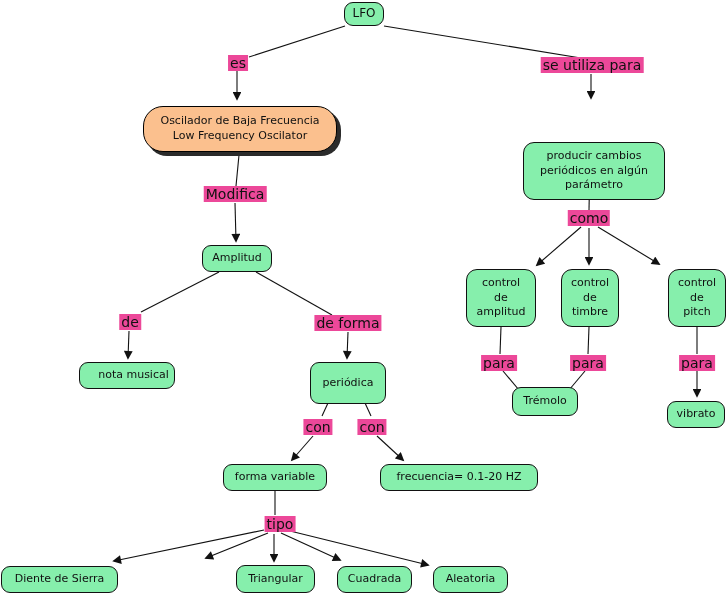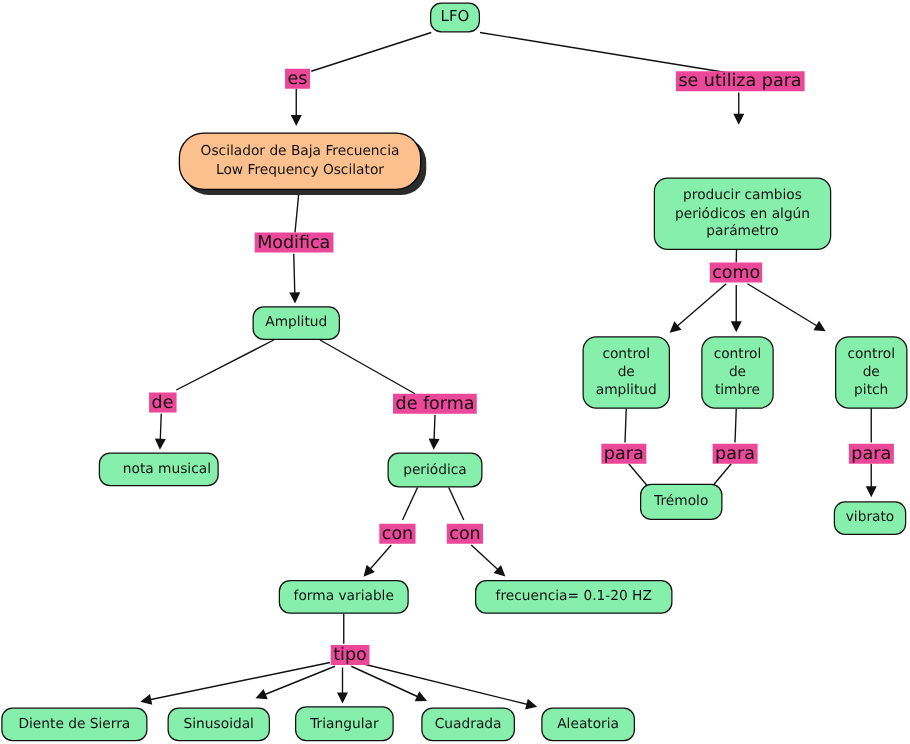--- a/index.html
+++ b/index.html
@@ -69,29 +69,28 @@
 Low Frequency Oscilator</div>
 
   <div class="node round" style="left:523px;top:101px;width:142px;height:58px;margin-top:41px;">producir cambios
 periódicos en algún
 parámetro</div>
 
   <div class="node" style="left:202px;top:245px;width:70px;height:27px;">Amplitud</div>
 
   <div class="node" style="left:79px;top:362px;width:96px;height:27px;padding-left:16px;">nota musical</div>
 
-  <div class="node" style="left:310px;top:362px;width:76px;height:28px;">periódica</div>
+  <div class="node" style="left:310px;top:362px;width:76px;height:42px;">periódica</div>
 
   <div class="node" style="left:223px;top:464px;width:104px;height:27px;">forma variable</div>
 
   <div class="node" style="left:347px;top:464px;width:158px;height:27px;margin-left:33px;">frecuencia= 0.1-20 HZ</div>
 
   <div class="node" style="left:1px;top:566px;width:117px;height:27px;">Diente de Sierra</div>
 
-  <div class="node" style="left:134px;top:566px;width:82px;height:27px;">Sinusoidal</div>
 
   <div class="node" style="left:236px;top:565px;width:79px;height:28px;">Triangular</div>
 
   <div class="node" style="left:337px;top:566px;width:75px;height:27px;">Cuadrada</div>
 
   <div class="node" style="left:433px;top:566px;width:75px;height:27px;">Aleatoria</div>
 
   <div class="node round" style="left:466px;top:269px;width:70px;height:58px;">control
 de
 amplitud</div>

